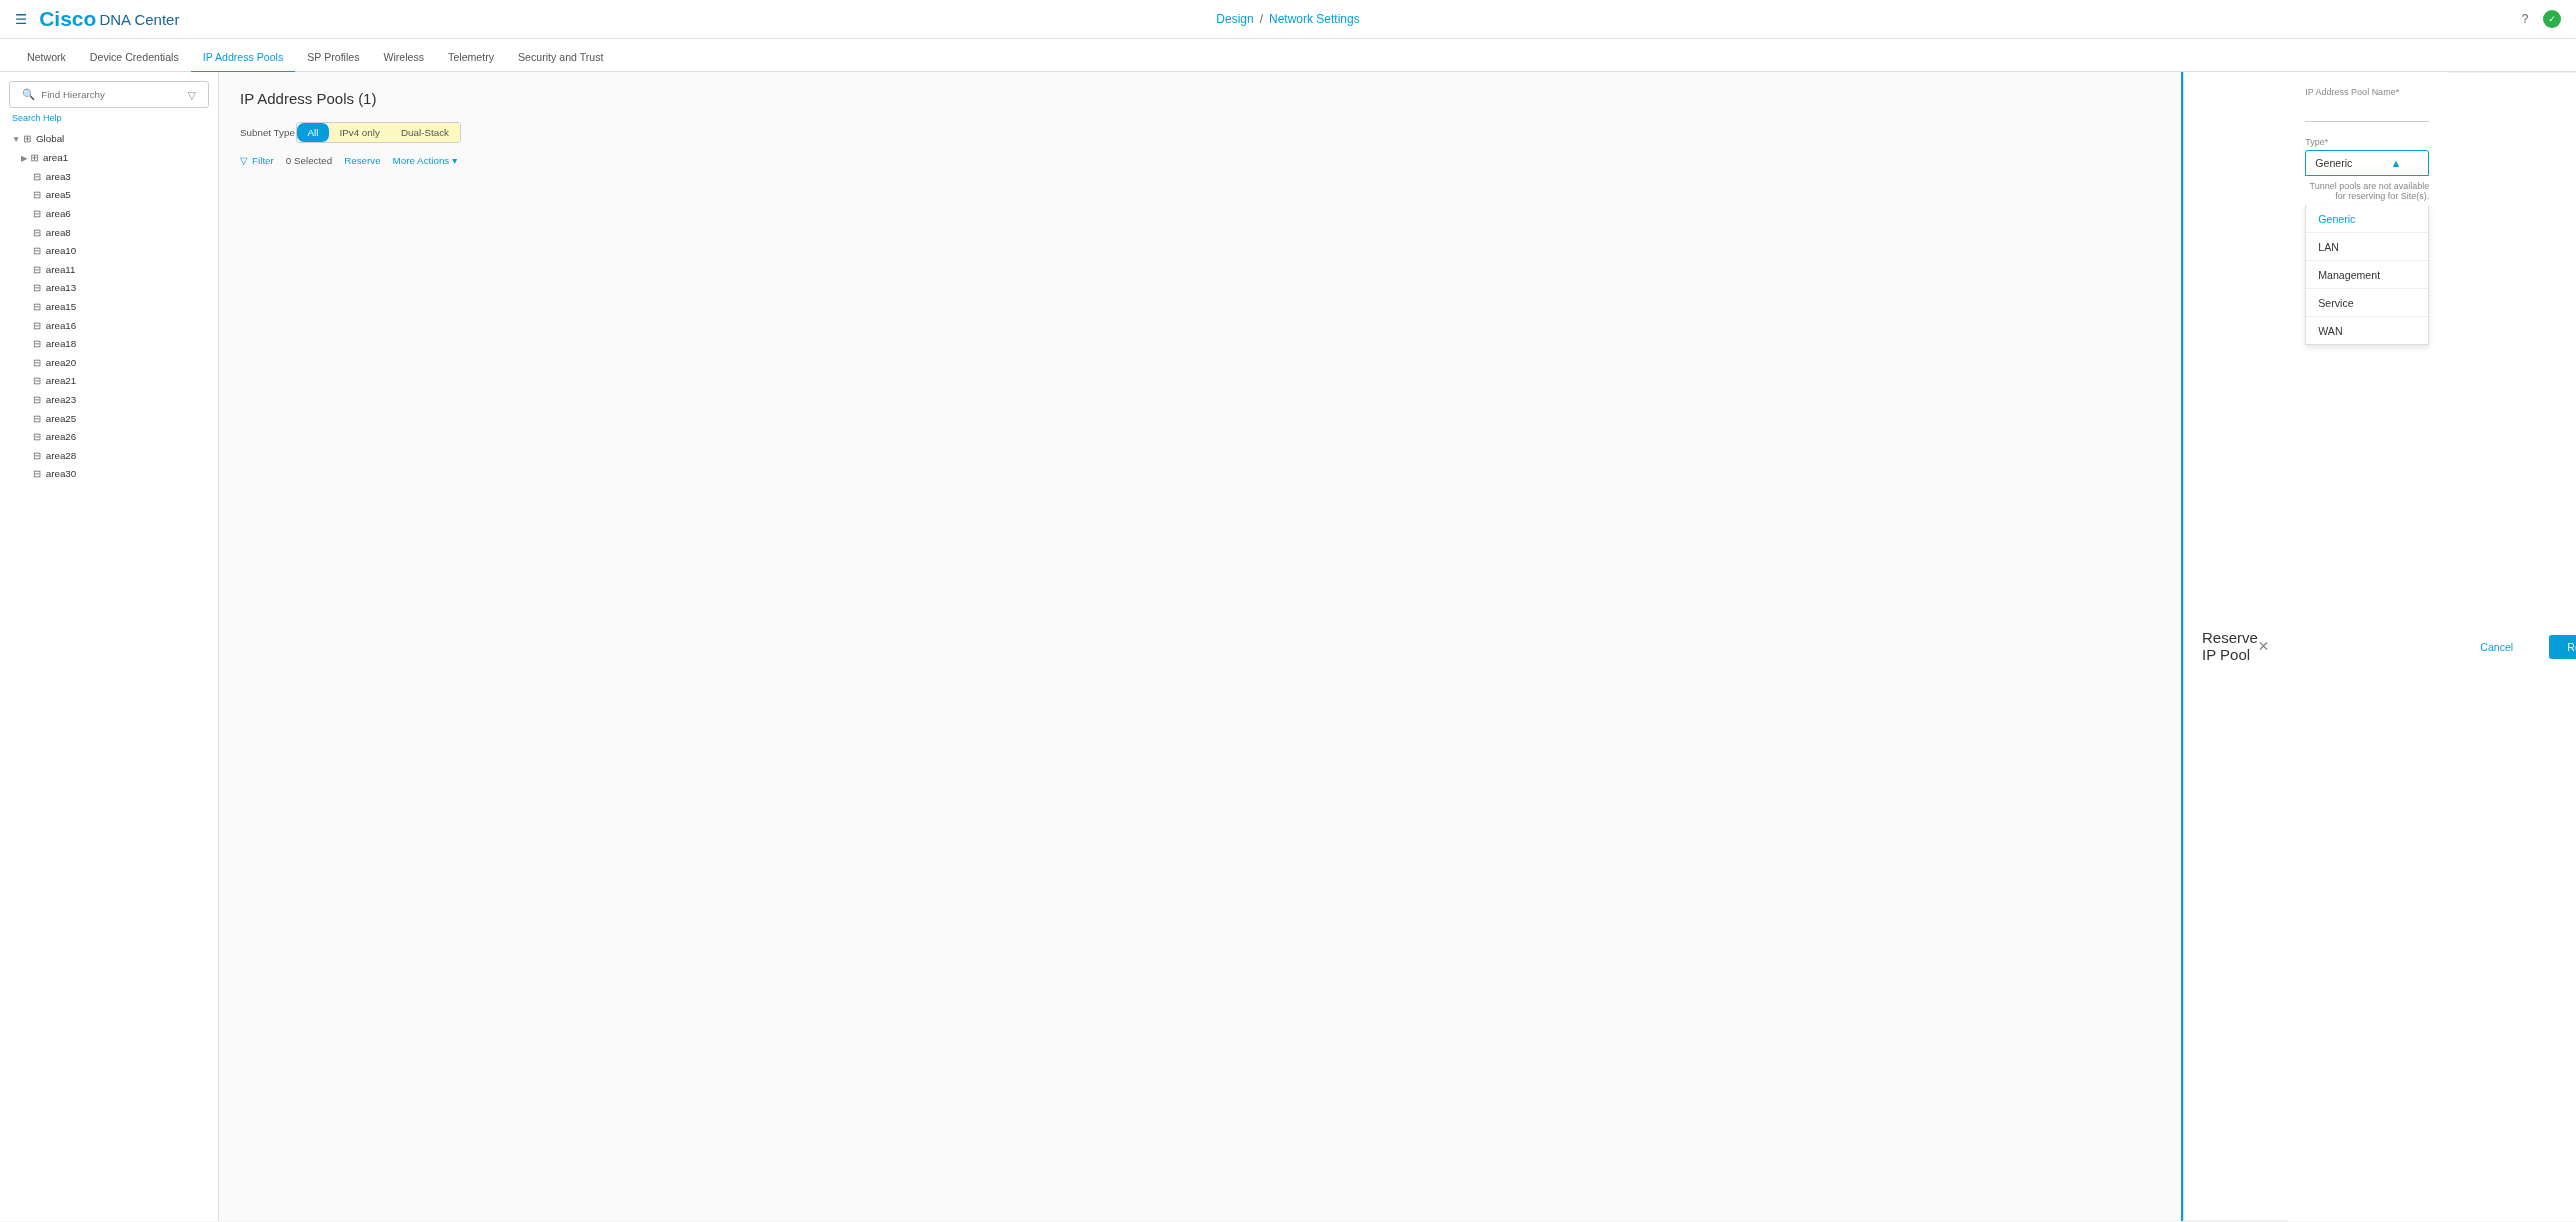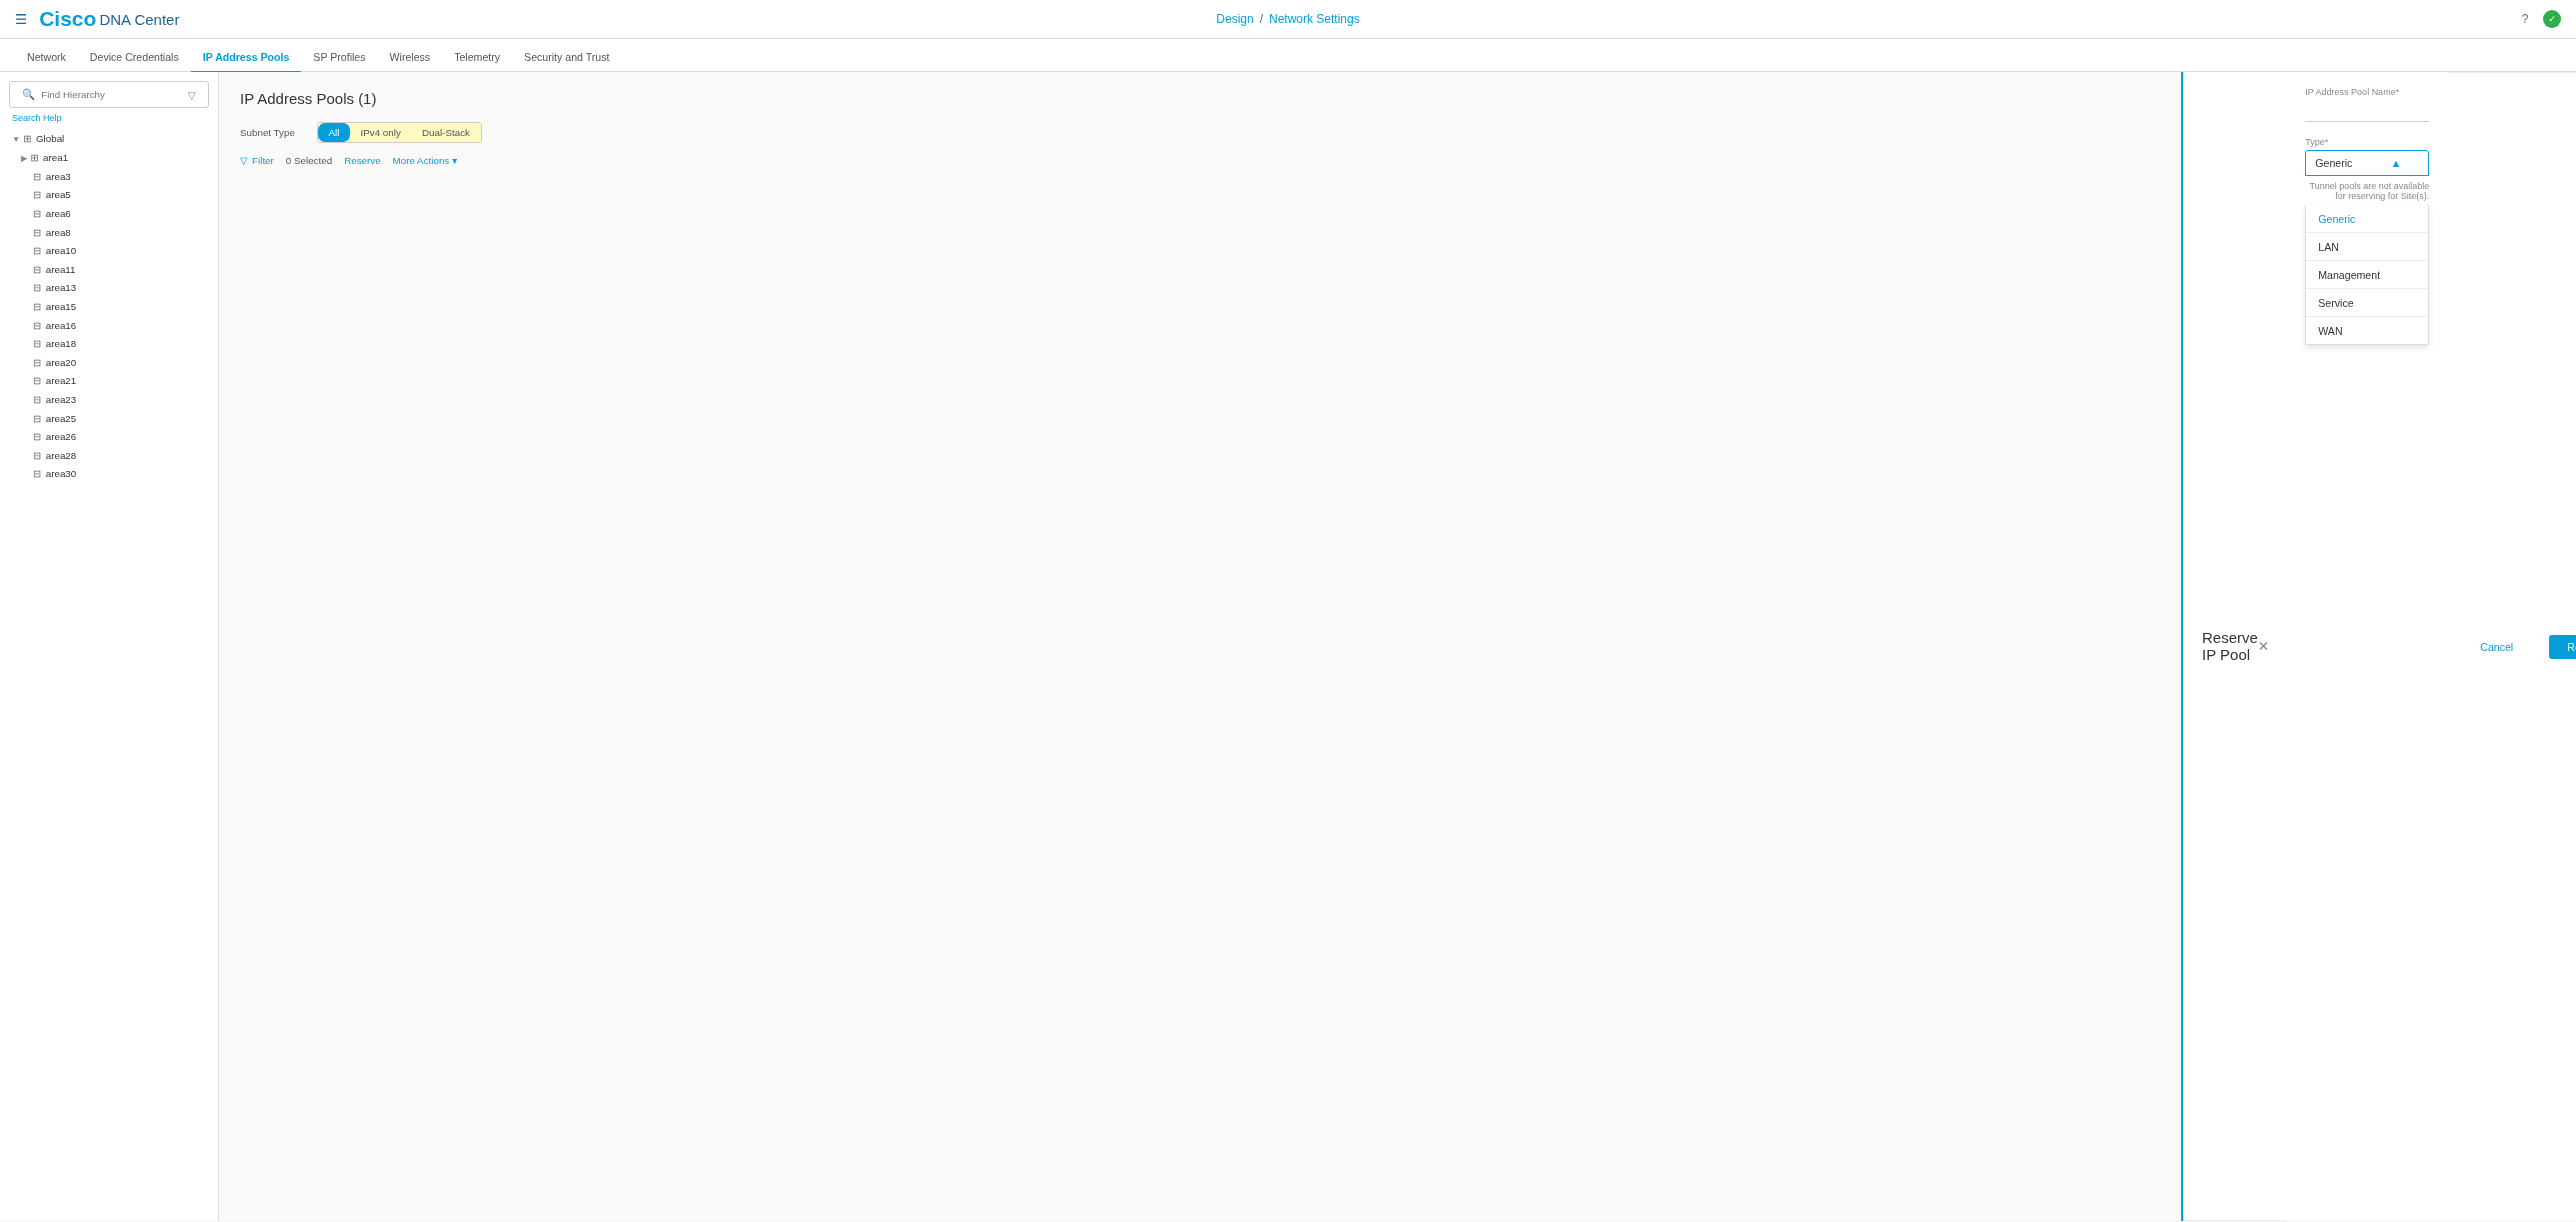--- a/index.html
+++ b/index.html
@@ -24,21 +24,21 @@
 
     
     .tab-bar {
       display: flex; align-items: flex-end; background: #fff; border-bottom: 1.5px solid #ddd;
       padding: 0 15px; height: 33px;
     }
     .tab {
       padding: 7.6px 12px; cursor: pointer; color: #555; font-size: 10.6px;
       border-bottom: 2.3px solid transparent; margin-bottom: -1.5px; white-space: nowrap;
     }
-    .tab.active { color: #049fd9; border-bottom: 2.3px solid #049fd9; font-weight: 700; }
+    .tab.active { color: #049fd9; border-bottom: 2.3px solid #049fd9; font-weight: 400; }
 
     
     .main-layout { display: flex; height: calc(100vh - 73px); }
 
     
     .sidebar {
       width: 219px; min-width: 219px; background: #fff; border-right: 0.8px solid #ddd;
       overflow-y: auto; padding: 9px 0;
     }
     .sidebar-search {
@@ -63,21 +63,21 @@
     .global-item .icon { margin-right: 4.5px; color: #666; }
 
     
     .content {
       flex: 1; overflow-y: auto; background: #fafafa; padding: 18px 21px;
       border-right: 2.3px solid #049fd9;
     }
     .content-title { font-size: 15px; font-weight: 400; color: #333; margin-bottom: 15px; }
 
     
-    .subnet-filter { display: flex; align-items: center; gap: 22px; margin-bottom: 12px; }
+    .subnet-filter { display: flex; align-items: center; gap: 1px; margin-bottom: 12px; }
     .subnet-label { font-size: 9.8px; color: #555; }
     .btn-group { display: flex; border: 0.8px solid #ccc; border-radius: 3px; overflow: hidden; }
     .btn-group button {
       border: none; padding: 3.8px 10.6px; font-size: 9.8px; cursor: pointer; background: #fef9c3; color: #555;
     }
     .btn-group button.active { background: #049fd9; color: #fff; border-radius: 7px; }
 
     
     .toolbar { display: flex; align-items: center; gap: 12px; margin-bottom: 9px; }
     .toolbar-filter { display: flex; align-items: center; gap: 4.5px; color: #049fd9; cursor: pointer; font-size: 9.8px; }

